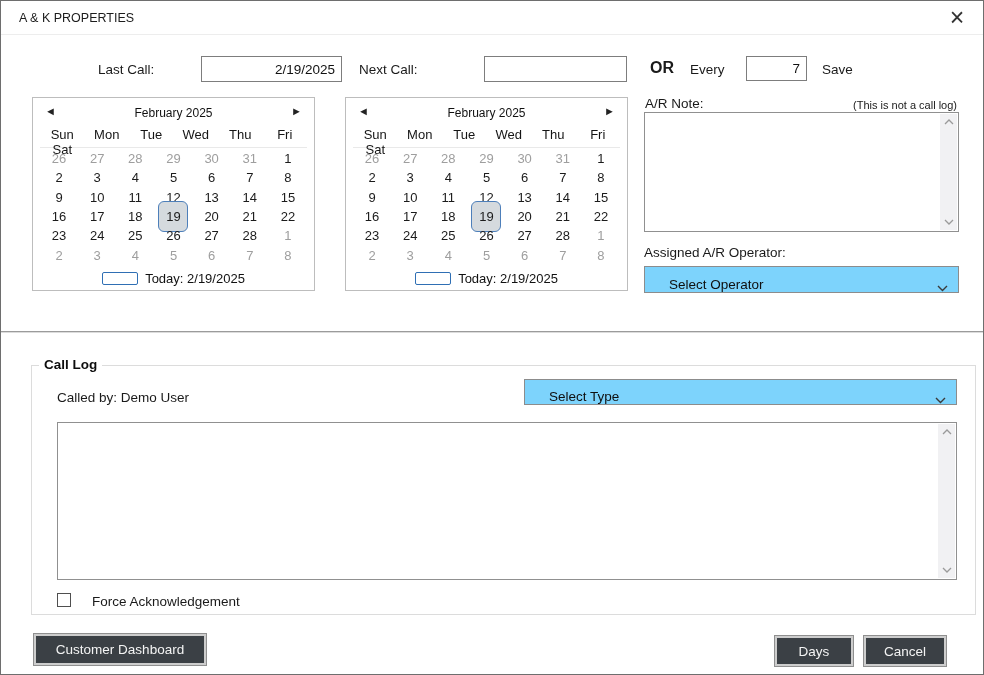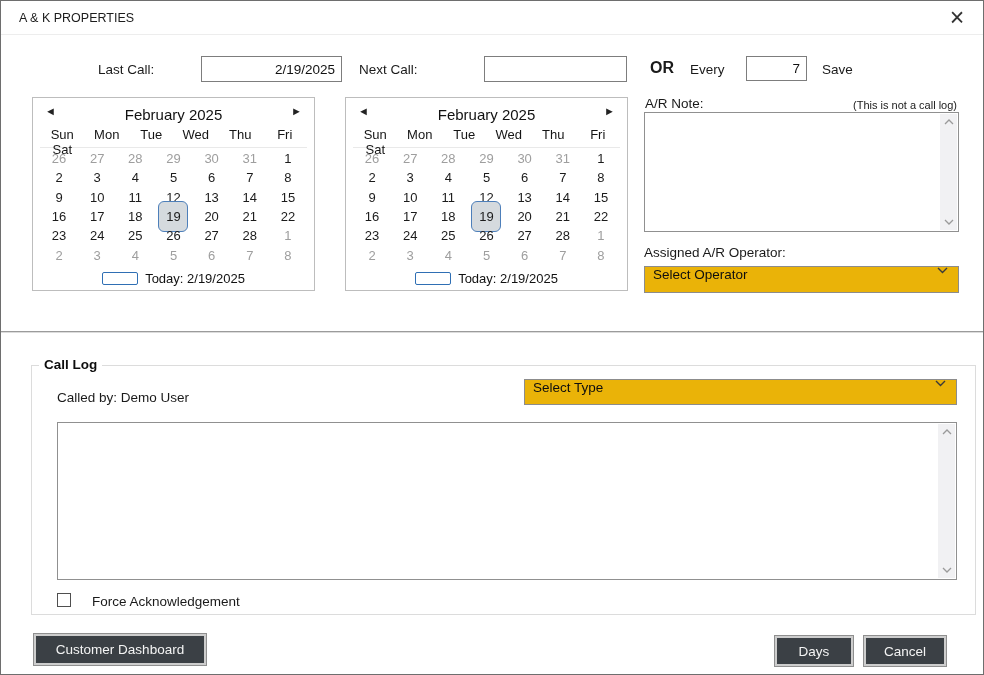--- a/index.html
+++ b/index.html
@@ -11,30 +11,30 @@
     font-size:13.5px;color:#1a1a1a;
   }
   
   .titlebar{position:absolute;left:0;top:0;width:100%;height:34px;background:#fff;border-bottom:1px solid #ededed;padding-left:19px;}
   .titlebar .title{position:absolute;left:18px;top:10px;font-size:12.5px;color:#1c1c1c;}
   .close-x{position:absolute;right:12px;top:1px;font-size:25px;font-weight:300;color:#333;width:28px;height:30px;display:flex;align-items:center;justify-content:center;cursor:pointer;}
   
   .lbl{position:absolute;white-space:nowrap;}
   .tb{position:absolute;border:1px solid #7d7d7d;background:#fff;font-family:inherit;font-size:13.5px;color:#111;padding:0 6px;outline:none;}
   .tb.right{text-align:right;}
-  .dropdown{position:absolute;background:#eab308;border:1px solid #8c8c8c;display:flex;align-items:flex-start;justify-content:space-between;padding:0 10px 0 8px;cursor:pointer;}
+  .dropdown{position:absolute;background:#7dd3fc;border:1px solid #8c8c8c;display:flex;align-items:flex-end;justify-content:space-between;padding:0 10px 0 24px;cursor:pointer;}
   .dropdown .dd-text{color:#0f0f0f;}
   .notebox{position:absolute;border:1px solid #909090;background:#fff;}
   .note-content{position:absolute;left:2px;top:2px;right:19px;bottom:2px;font-size:13px;color:#222;overflow:hidden;}
   .scrollbar{position:absolute;top:1px;right:1px;bottom:1px;width:17px;background:#f1f1f3;display:flex;flex-direction:column;justify-content:space-between;align-items:center;padding:5px 0;}
   
   .calendar{position:absolute;width:283px;height:194px;border:1px solid #bdbdbd;background:#fff;top:96px;}
   .pos-cal1{left:31px;} .pos-cal2{left:344px;}
   .cal-header{position:relative;height:29px;}
-  .cal-month{position:absolute;left:0;right:0;top:8px;text-align:center;font-size:15px;color:#111;}
+  .cal-month{position:absolute;left:0;right:0;top:8px;text-align:center;font-size:12px;color:#111;}
   .cal-nav{position:absolute;top:7px;font-size:11px;color:#222;cursor:pointer;padding:0 4px;}
   .cal-nav.prev{left:8px;} .cal-nav.next{right:8px;}
   .cal-daynames{display:grid;grid-template-columns:repeat(6,1fr);height:21px;margin:0 7px;border-bottom:1px solid #e9e9e9;}
   .cal-dayname{display:flex;align-items:center;justify-content:center;font-size:13px;color:#151515;}
   .cal-grid{display:grid;grid-template-columns:repeat(7,1fr);grid-auto-rows:19.3px;margin:1px 7px 0 7px;}
   .cal-cell{display:flex;align-items:center;justify-content:center;font-size:13px;color:#1b1b1b;cursor:pointer;}
   .cal-cell.muted{color:#9e9e9e;}
   .cal-cell.sel{background:#d5dade;border:1px solid #4d7fba;border-radius:6px;width:30px;height:31px;justify-self:center;align-self:center;}
   .cal-footer{position:absolute;left:0;right:0;bottom:4px;display:flex;align-items:center;justify-content:center;gap:7px;}
   .today-box{width:36px;height:13px;border:1px solid #2f6fb4;border-radius:2px;background:#fff;display:inline-block;cursor:pointer;}

